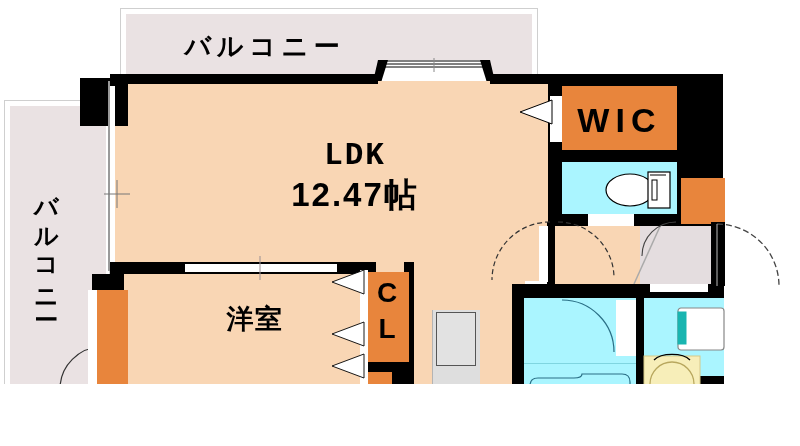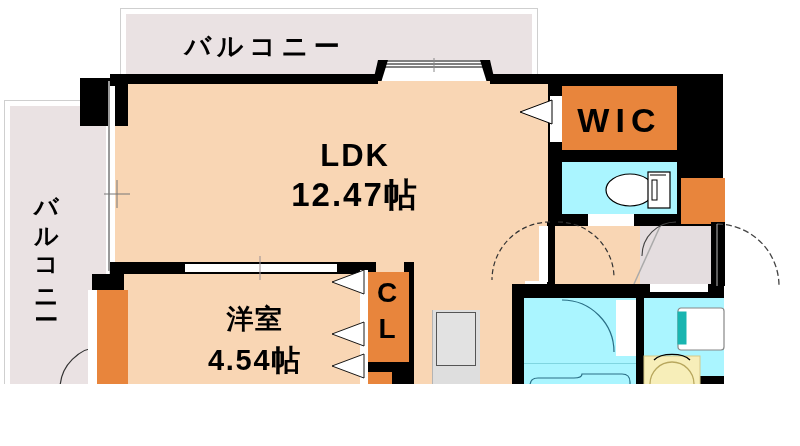--- a/index.html
+++ b/index.html
@@ -31,21 +31,21 @@
 
   
   .label {
     color: #000;
     font-weight: bold;
     line-height: 1.05;
     white-space: pre;
     letter-spacing: 0.06em;
     text-align: center;
   }
-  .label-ldk   { font-size: 31px; }
+  .label-ldk   { font-size: 31px; font-family: Liberation Mono, monospace; }
   .label-ldk2  { font-size: 33px; }
   .label-room  { font-size: 27px; text-align: center; }
   .label-room2 { font-size: 29px; }
   .label-wic   { font-size: 34px; letter-spacing: 0.18em; }
   .label-cl    { font-size: 28px; }
   .label-balc-h{ font-size: 26px; letter-spacing: 0.22em; }
   .label-balc-v{
     font-size: 24px; letter-spacing: 0.18em;
     writing-mode: vertical-rl; text-orientation: upright;
   }
@@ -221,15 +221,14 @@
   <div class="abs wall" style="left:92px; top:408px; width:38px; height:28px;"></div>
 
   <svg class="abs" style="left:330px; top:396px; width:34px; height:28px;">
     <polygon points="34,26 2,14 34,2" fill="#ffffff" stroke="#000" stroke-width="0.9"></polygon>
   </svg>
 
   <div class="abs label label-ldk" style="left:230px; top:140px; width:250px;">LDK</div>
   <div class="abs label label-ldk2" style="left:230px; top:178px; width:250px;text-align:center;">12.47帖</div>
 
   <div class="abs label label-room" style="left:155px; top:305px; width:200px;">洋室</div>
-  <div class="abs label label-room2" style="left:155px; top:345px; width:200px;">4.54帖</div>
 
 </div>
 
 </body></html>

